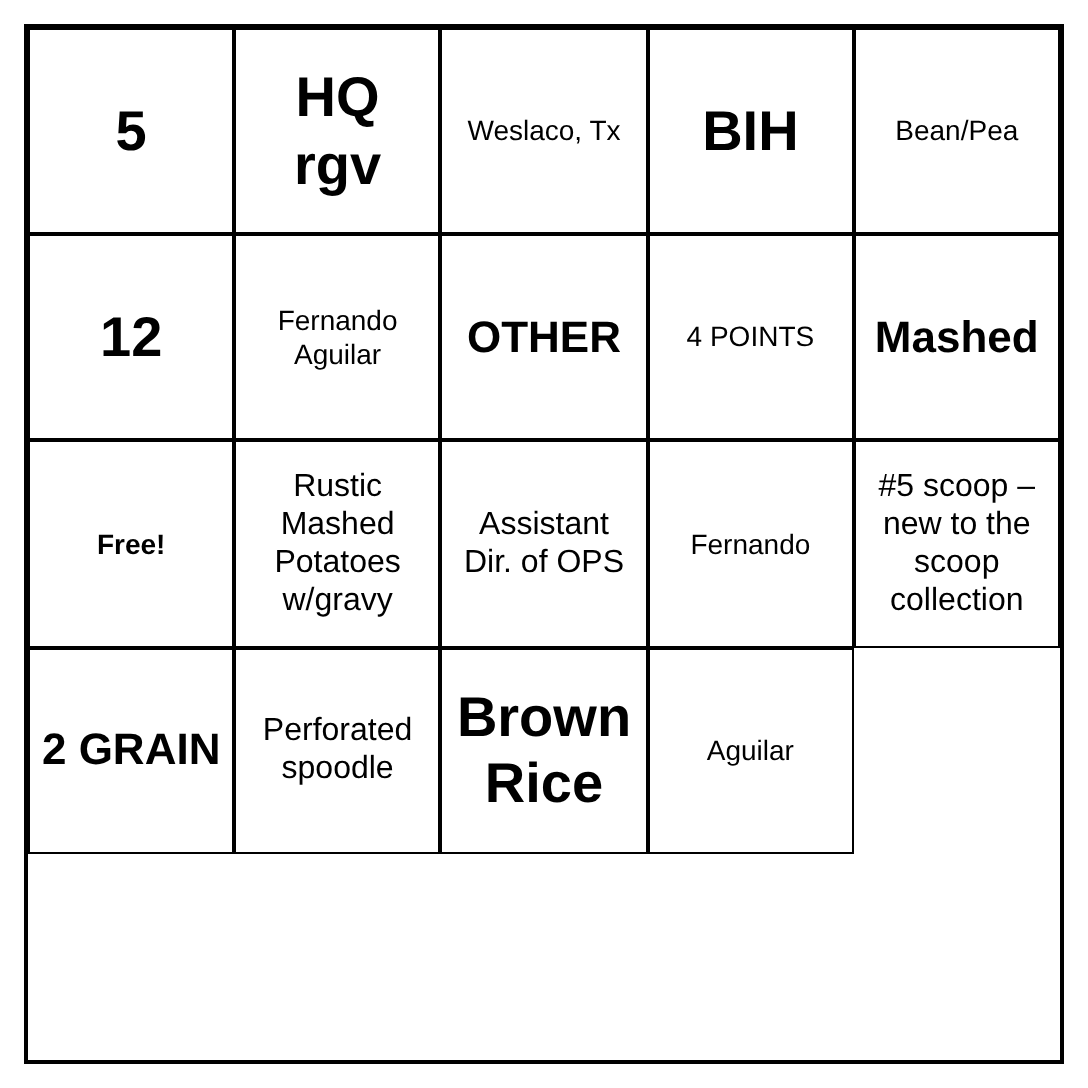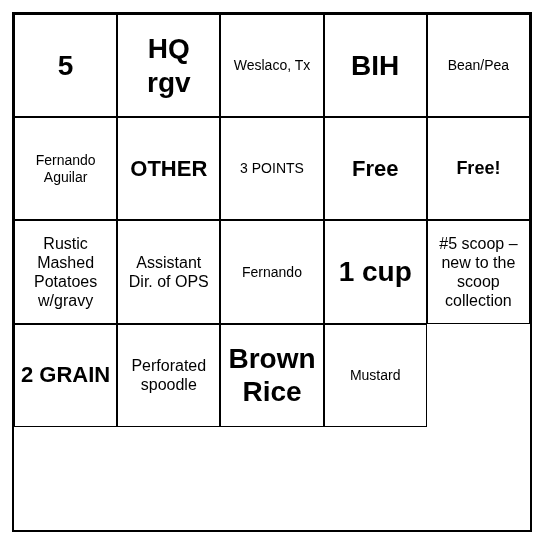--- a/index.html
+++ b/index.html
@@ -33,21 +33,21 @@
       align-items: center;
       justify-content: center;
       text-align: center;
       padding: 4px;
       font-size: 14px;
       line-height: 1.2;
     }
 
     .bingo-cell.free {
       font-weight: bold;
-      font-size: 18px;
+      font-size: 14px;
     }
 
     .bingo-cell.large-text {
       font-size: 28px;
       font-weight: bold;
     }
 
     .bingo-cell.medium-large {
       font-size: 22px;
       font-weight: bold;
@@ -59,27 +59,27 @@
   </style>
 </head>
 <body>
 
 <div class="bingo-board">
 <div class="bingo-cell large-text">5</div>
     <div class="bingo-cell large-text">HQ rgv</div>
     <div class="bingo-cell normal">Weslaco, Tx</div>
     <div class="bingo-cell large-text">BIH</div>
     <div class="bingo-cell normal">Bean/Pea</div>
+    <div class="bingo-cell large-text">12</div>
     <div class="bingo-cell normal">Fernando Aguilar</div>
     <div class="bingo-cell medium-large">OTHER</div>
-    <div class="bingo-cell normal">3 POINTS</div>
-    <div class="bingo-cell medium-large">Free</div>
+    <div class="bingo-cell normal">4 POINTS</div>
+    <div class="bingo-cell medium-large">Mashed</div>
     <div class="bingo-cell free">Free!</div>
     <div class="bingo-cell small-text">Rustic Mashed Potatoes w/gravy</div>
     <div class="bingo-cell small-text">Assistant Dir. of OPS</div>
     <div class="bingo-cell normal">Fernando</div>
-    <div class="bingo-cell large-text">1 cup</div>
     <div class="bingo-cell small-text">#5 scoop – new to the scoop collection</div>
     <div class="bingo-cell medium-large">2 GRAIN</div>
     <div class="bingo-cell small-text">Perforated spoodle</div>
     <div class="bingo-cell large-text">Brown Rice</div>
-    <div class="bingo-cell normal">Mustard</div>
+    <div class="bingo-cell normal">Aguilar</div>
   </div>
 
 </body></html>

